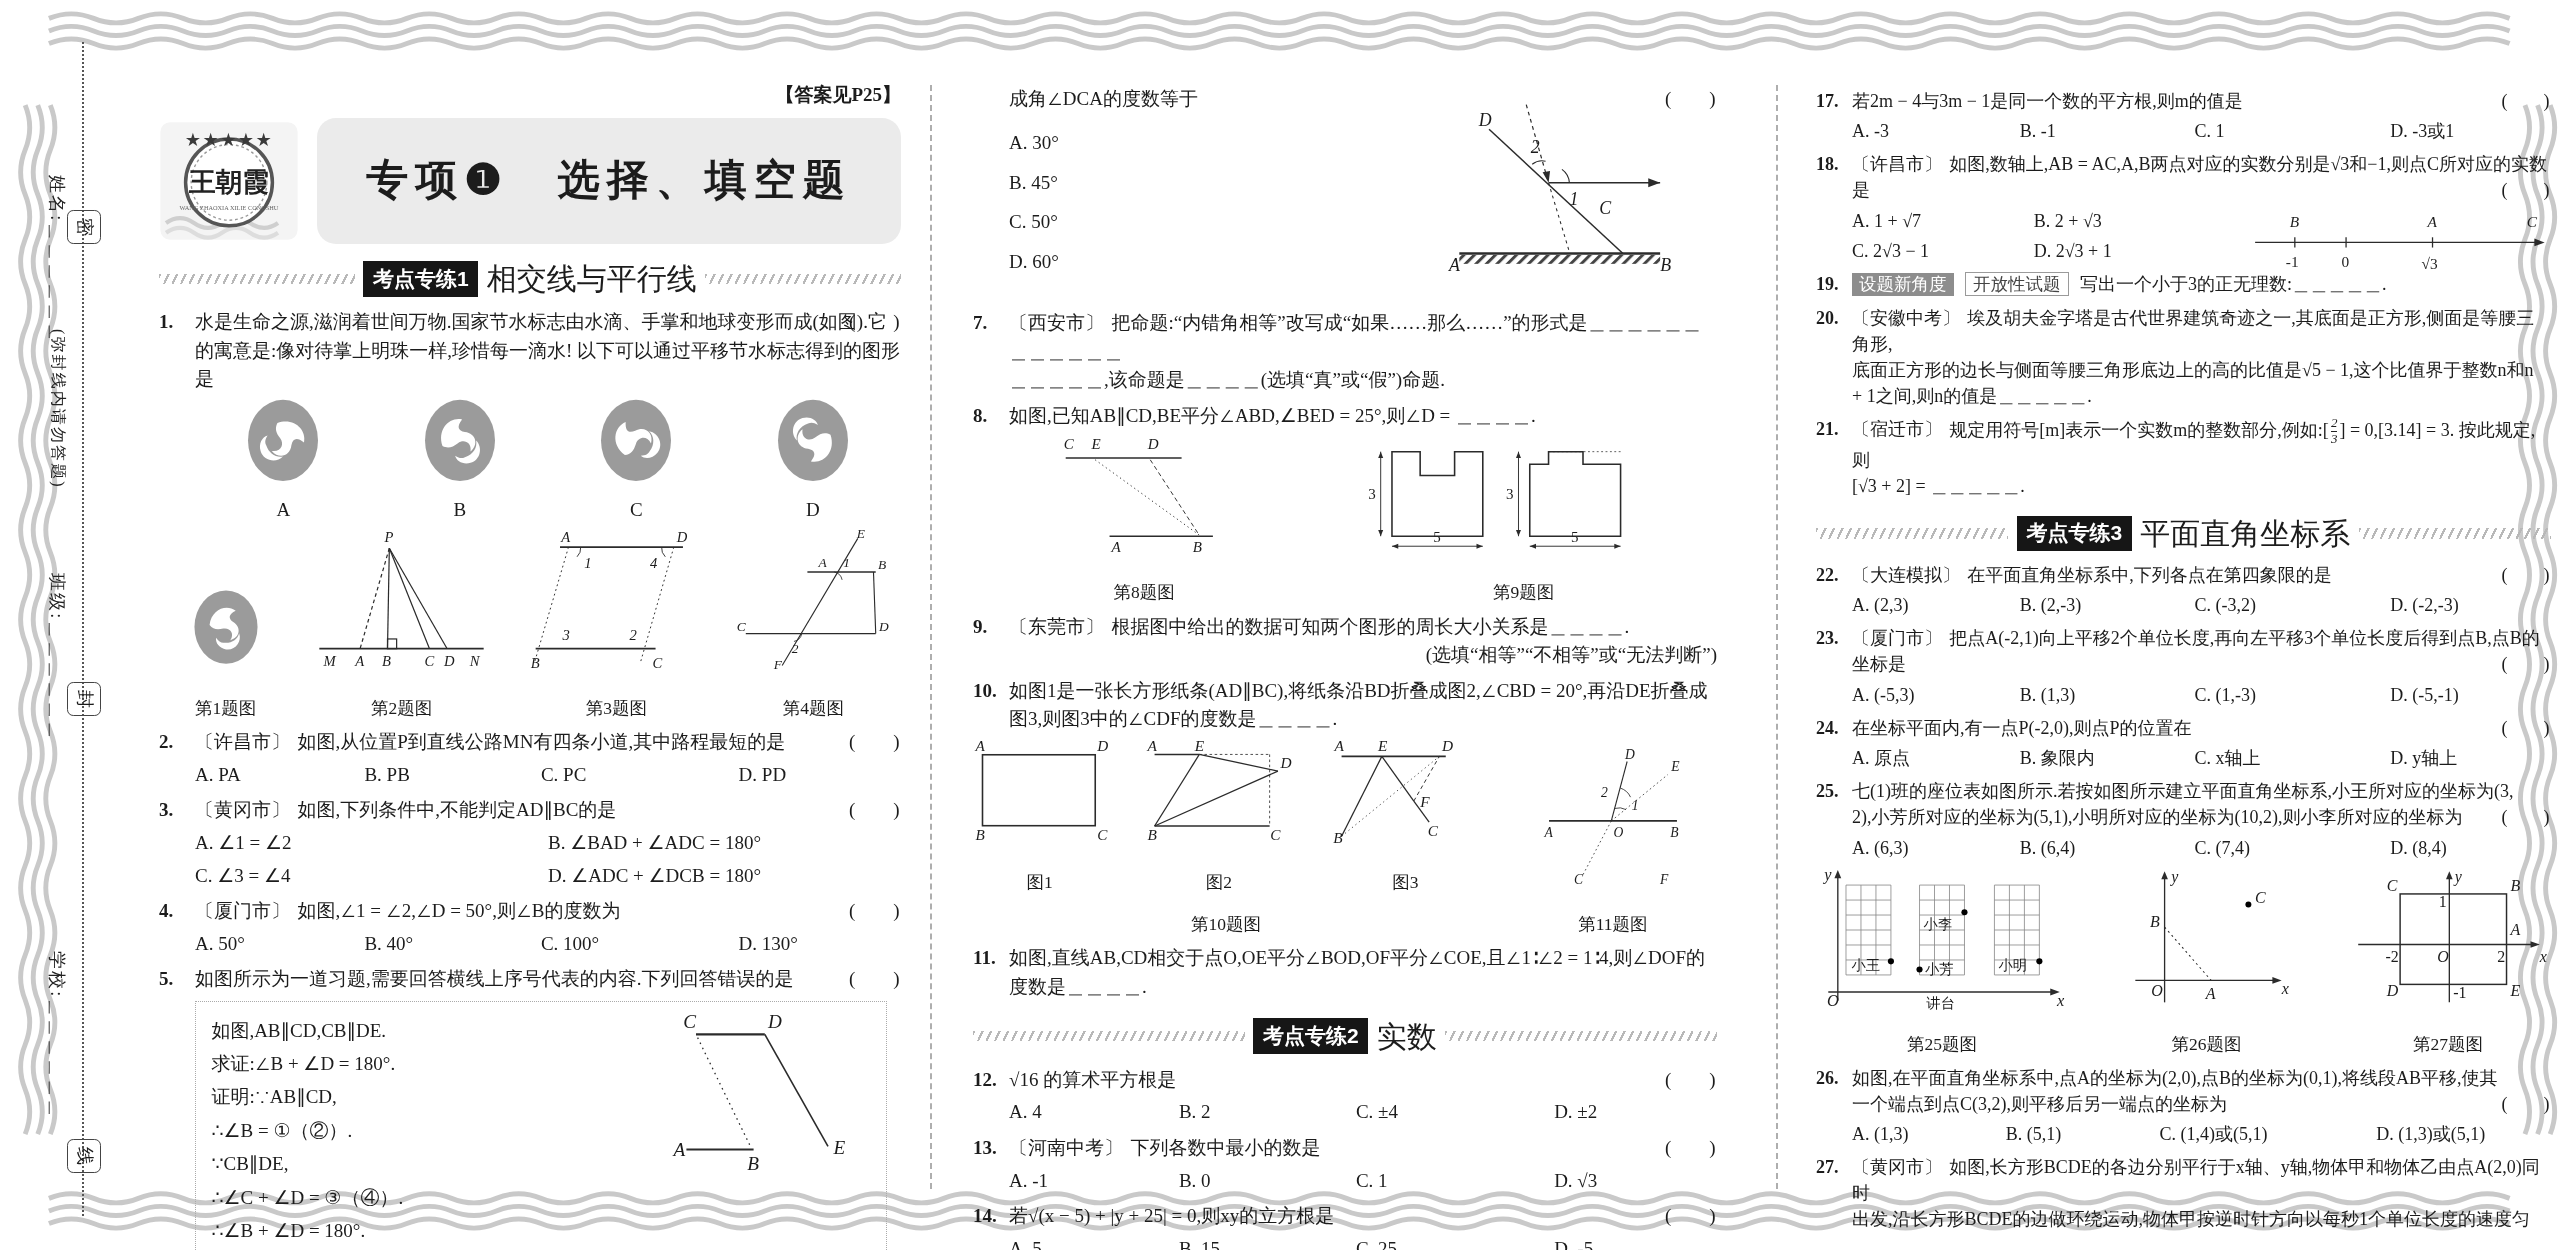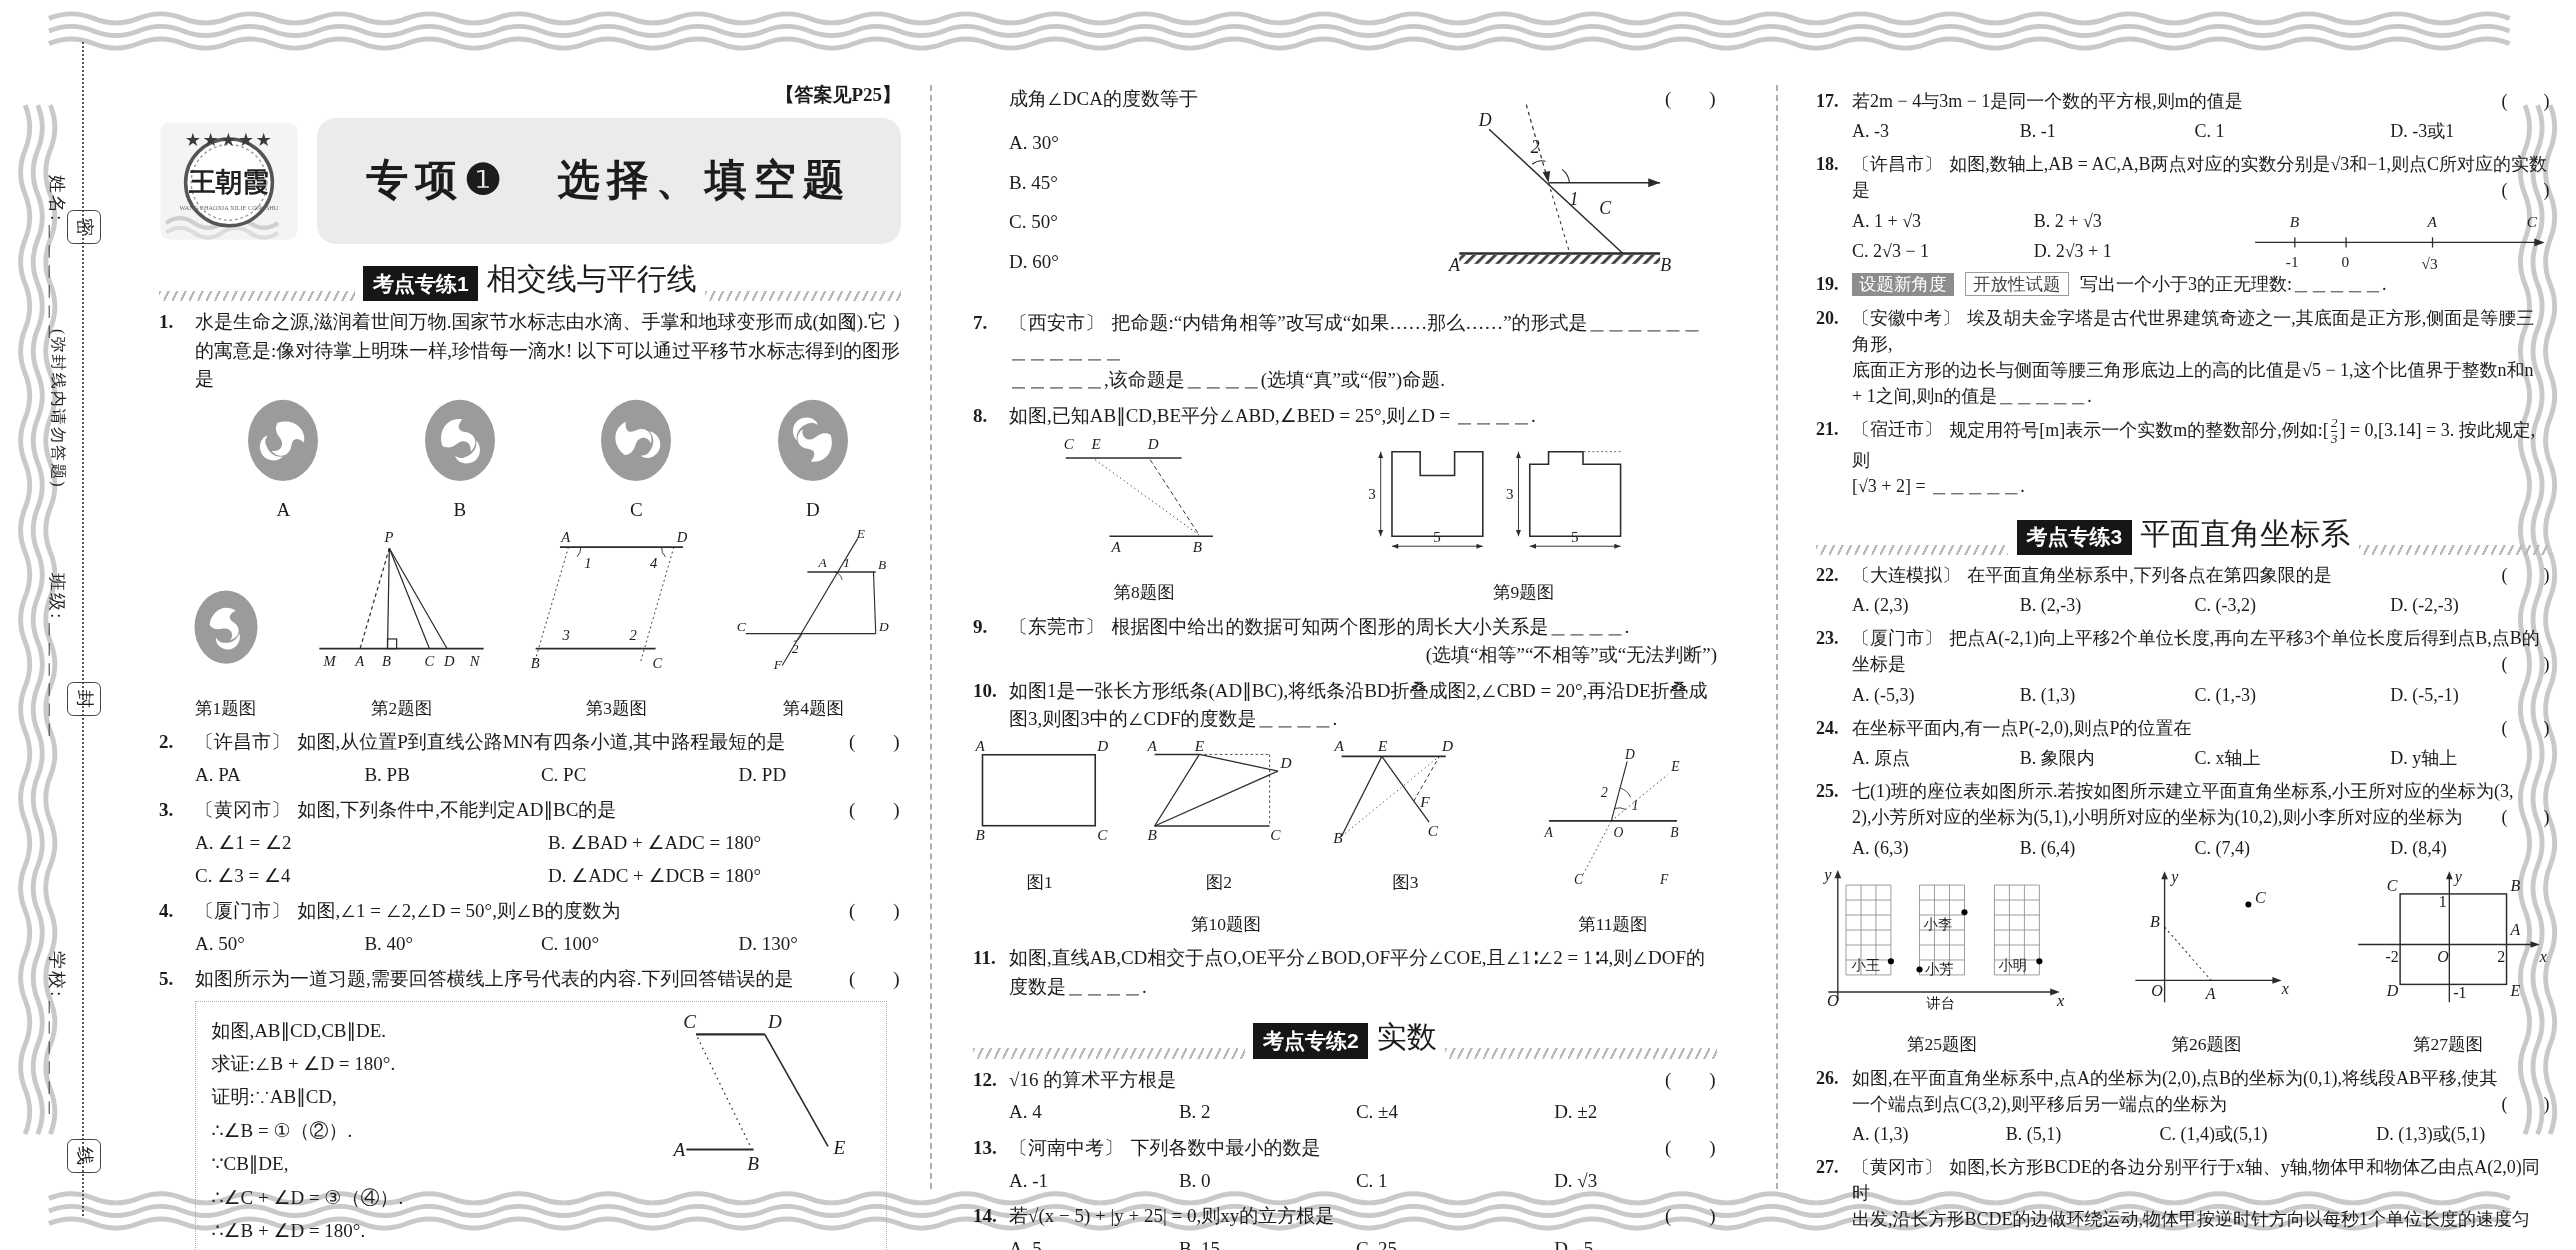--- a/index.html
+++ b/index.html
@@ -14,21 +14,21 @@
            display:flex;align-items:center;justify-content:center}
   .sealbox span{writing-mode:vertical-rl;text-orientation:sideways;font-size:18px}
   .col{position:absolute;top:81px;height:1123px;display:flex;flex-direction:column}
   #col1{left:159px;width:742px}
   #col2{left:973px;width:744px}
   #col3{left:1816px;width:735px;font-size:18px;line-height:1.45}
   .aref{text-align:right;font-weight:700;font-size:19px}
   .hd{display:flex;gap:18px;align-items:stretch;margin-top:8.4px}
   .titlebox{flex:1;background:#ebebeb;border-radius:19px;display:flex;align-items:center;justify-content:center;
             font-size:42px;font-weight:900;letter-spacing:7px}
-  .sec{display:flex;align-items:flex-end;gap:8.4px;margin-top:12.6px}
+  .sec{display:flex;align-items:center;gap:8.4px;margin-top:12.6px}
   .deco{flex:1;height:10.5px;background:repeating-linear-gradient(115deg,#b8b8b8 0 2.1px,transparent 2.1px 7.7px)}
   .sbadge{background:#161616;color:#fff;font-weight:700;padding:2.1px 9.8px;font-size:21px;white-space:nowrap;
           font-family:"Liberation Sans",sans-serif}
   .stitle{font-weight:400;font-size:30px;white-space:nowrap;font-family:"Liberation Sans",sans-serif}
   .q{position:relative;padding-left:36px;margin-top:7px}
   .q .num{position:absolute;left:0;top:0;font-weight:700}
   .tag{margin-right:2.8px}
   .ln{position:relative}
   .paren{position:absolute;right:1.4px;top:0}
   .opts{display:grid;margin-top:4.2px}
@@ -541,21 +541,21 @@
   </div>
 
   <div class="q">
     <span class="num">18.</span>
     <span class="tag">〔许昌市〕</span>
     <span>如图,数轴上,AB = AC,A,B两点对应的实数分别是√3和−1,则点C所对应的实数</span>
     <div class="ln"><span>是</span>
       <span class="paren">(　　)</span></div>
     <div style="position:relative">
       <div class="opts o2" style="width:52%">
-        <span>A. 1 + √3</span>
+        <span>A. 1 + √7</span>
         <span>B. 2 + √3</span>
         <span>C. 2√3 − 1</span>
         <span>D. 2√3 + 1</span>
       </div>
       <svg class="q18fig" width="301" height="73" viewBox="0 0 470 110" style="font-size:26px">
         <line x1="8" y1="58" x2="452" y2="58" stroke="#2b2b2b" stroke-width="2"></line>
         <polygon points="460,58 444,52 444,64" fill="#2b2b2b"></polygon>
         <line x1="70" y1="50" x2="70" y2="66" stroke="#2b2b2b" stroke-width="2"></line>
         <line x1="150" y1="50" x2="150" y2="66" stroke="#2b2b2b" stroke-width="2"></line>
         <line x1="285" y1="50" x2="285" y2="66" stroke="#2b2b2b" stroke-width="2"></line>

